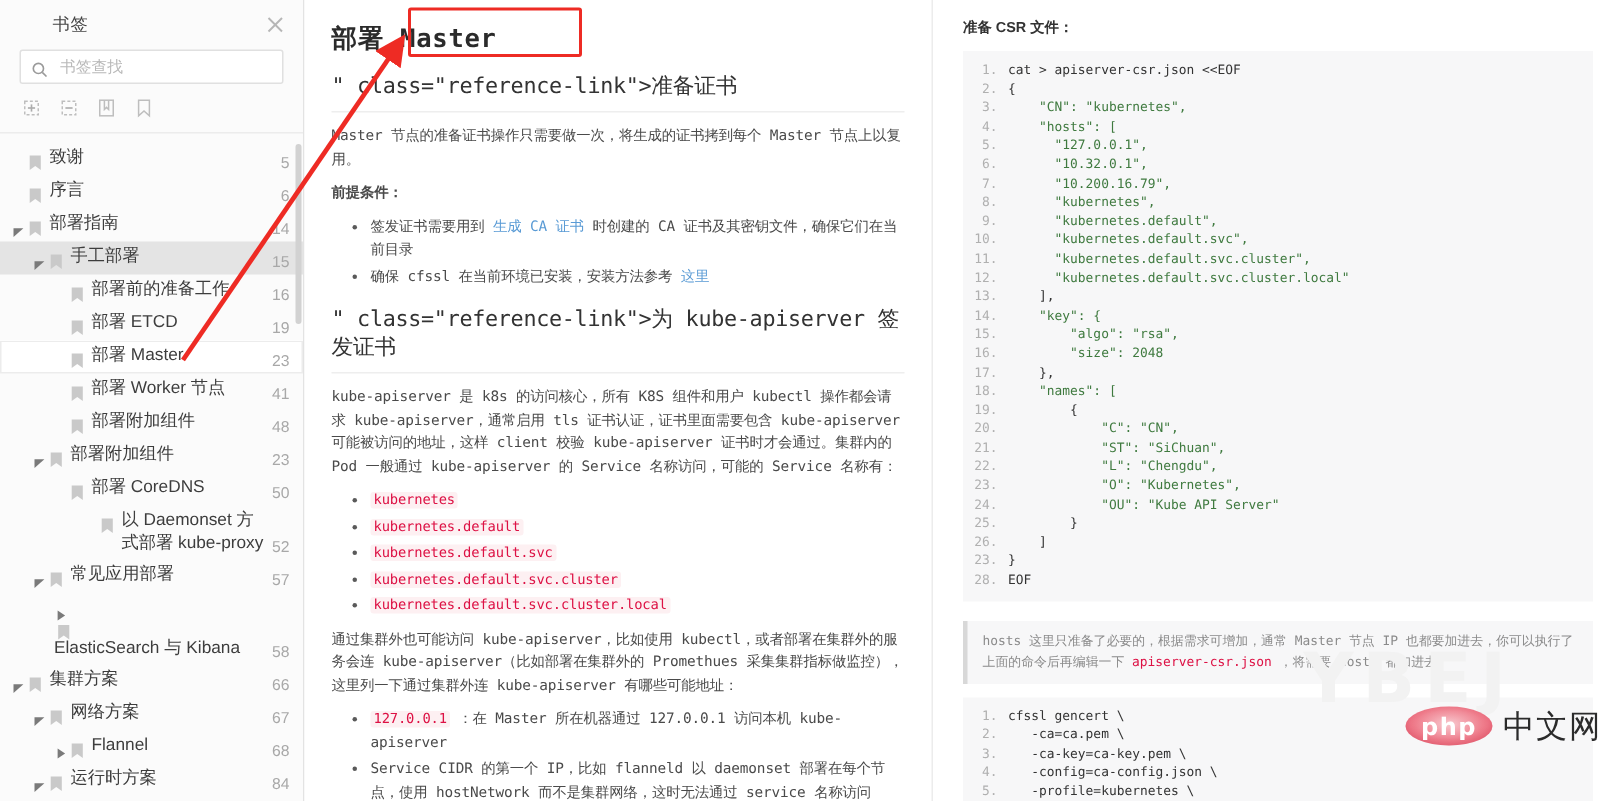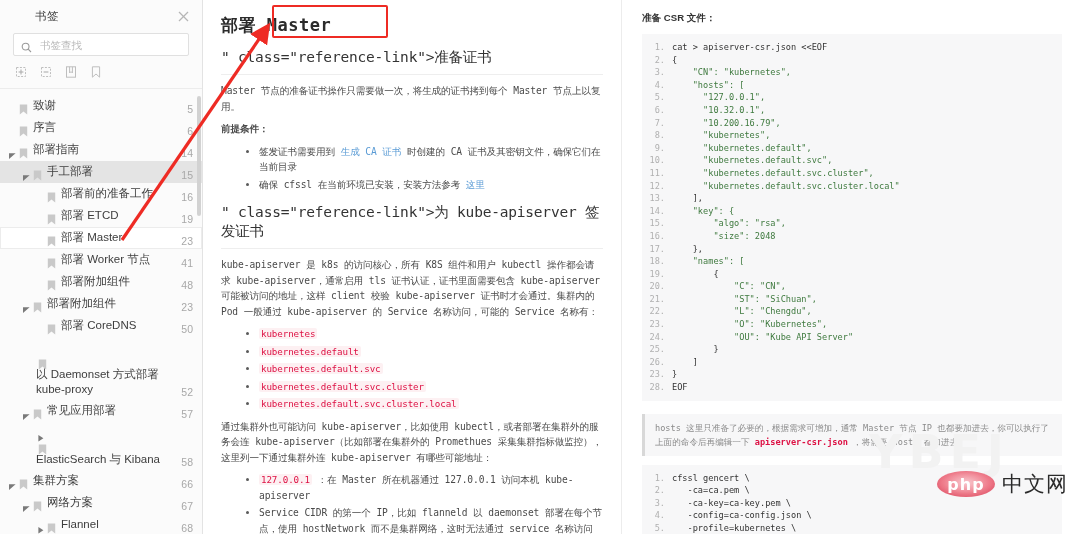--- a/index.html
+++ b/index.html
@@ -111,21 +111,21 @@
   }
   p.doc-p {
     font-size: 9.6px; color: #4a4a4a; line-height: 15.5px;
     margin: 7px 0; font-family: "DejaVu Sans Mono", monospace;
     letter-spacing: -.1px;
   }
   p.doc-p.bold { font-weight: bold; font-family: "Liberation Sans", sans-serif; font-size: 9.6px;}
   ul.doc-ul { margin: 6px 0 6px 0; padding-left: 22px; }
   ul.doc-ul li {
     font-size: 9.6px; color: #4a4a4a; line-height: 15.5px;
-    margin: 0 0 2px 16px; font-family: "DejaVu Sans Mono", monospace;
+    margin: 0 0 2px 4px; font-family: "DejaVu Sans Mono", monospace;
     letter-spacing: -.1px;
   }
   ul.doc-ul li::marker { color: #5a5a5a; }
   .lnk { color: #5a9bd5; text-decoration: none; }
   code.inl {
     background: #fdf0f2; color: #d14; padding: 0 2px;
     font-family: "DejaVu Sans Mono", monospace; font-size: 9.2px;
     border-radius: 2px;
   }
 
@@ -146,21 +146,21 @@
   .cline.dark .c { color: #333; }
 
   .note {
     background: #f7f7f8; border-left: 3px solid #d8d8d8;
     padding: 7px 10px; margin: 13px 0 0 0;
   }
   .note p {
     margin: 0; font-size: 8.6px; line-height: 14px; color: #8b8b8b;
     font-family: "DejaVu Sans Mono", monospace;
   }
-  .note code { background: none; color: #d14; font-weight: bold; }
+  .note code { background: none; color: #d14; font-weight: normal; }
 
   .doc-lead {
     font-size: 9.6px; color: #333; font-weight: bold;
     font-family: "Liberation Sans", sans-serif; margin: 4px 0 0 0;
   }
 
   
   .anno-box {
     position: absolute; left: 272px; top: 5px;
     width: 116px; height: 33px;
@@ -338,21 +338,21 @@
           <span class="pg">23</span>
         </div>
         <div class="sb-row" style="padding-left: 36px;">
           <span class="caret"></span>
           <span class="bk"><svg width="9" height="11" viewBox="0 0 9 11">
               <path d="M0.8 0.6 L8.2 0.6 L8.2 10.4 L4.5 7.6 L0.8 10.4 Z" fill="#c9c9c9"></path>
             </svg></span>
           <span class="lbl">部署 CoreDNS</span>
           <span class="pg">50</span>
         </div>
-        <div class="sb-row" style="padding-left: 36px; flex-direction: column;">
+        <div class="sb-row" style="padding-left: 56px;">
           <span class="caret"></span>
           <span class="bk"><svg width="9" height="11" viewBox="0 0 9 11">
               <path d="M0.8 0.6 L8.2 0.6 L8.2 10.4 L4.5 7.6 L0.8 10.4 Z" fill="#c9c9c9"></path>
             </svg></span>
           <span class="lbl">以 Daemonset 方式部署 kube-proxy</span>
           <span class="pg">52</span>
         </div>
         <div class="sb-row" style="padding-left: 22px;">
           <span class="caret"><svg width="9" height="9" viewBox="0 0 9 9">
               <path d="M1 2.2 L7.6 2.2 L1 8 Z" fill="#7a7a7a"></path>

